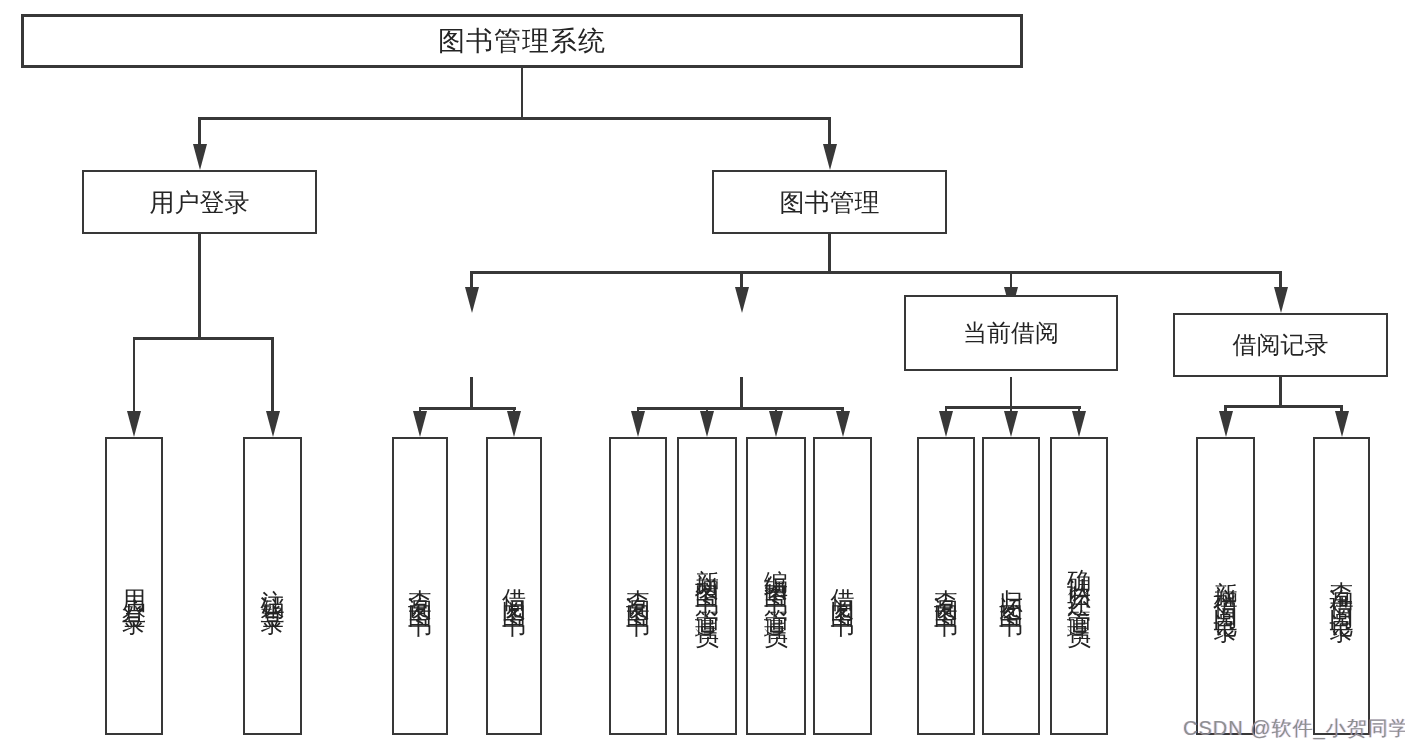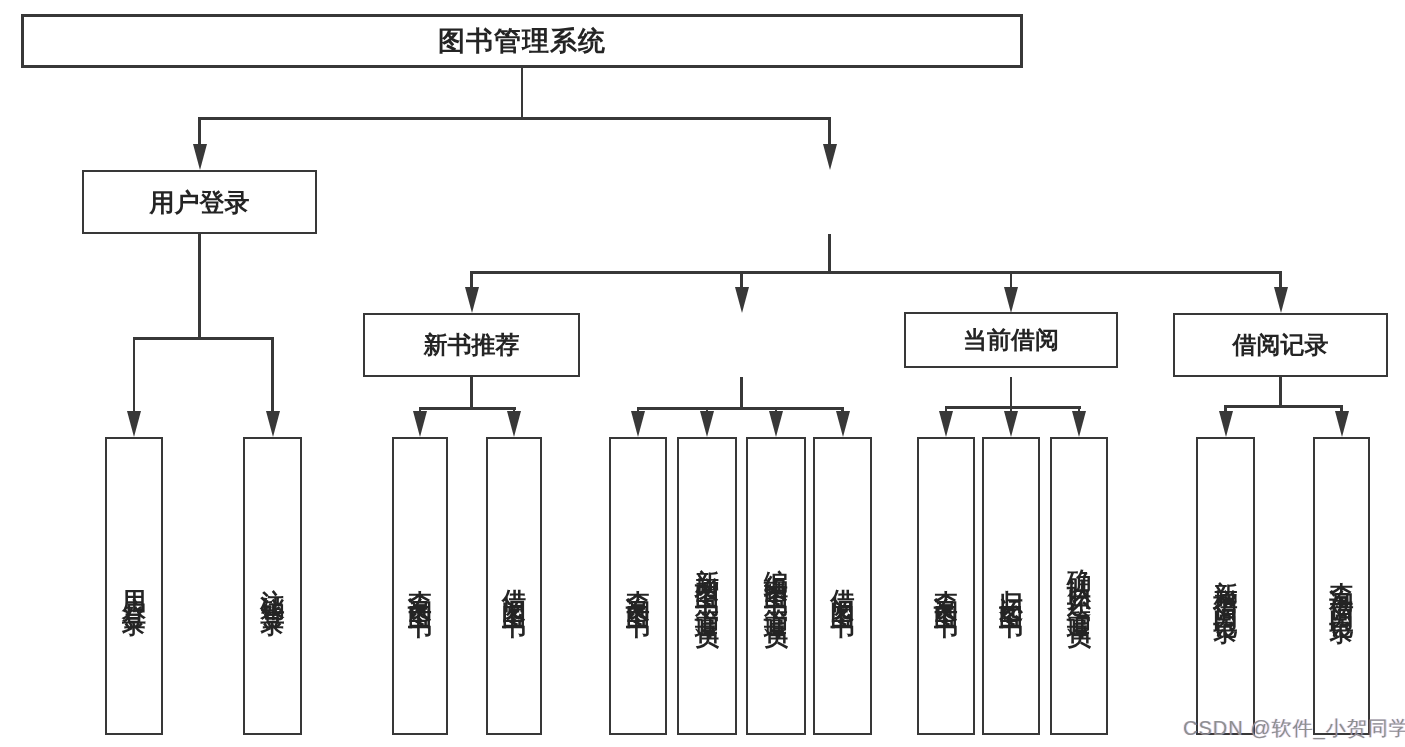--- a/index.html
+++ b/index.html
@@ -11,21 +11,20 @@
   }
   .canvas{position:absolute;left:0;top:0;width:1405px;height:747px;}
 
   
   .box{
     position:absolute;box-sizing:border-box;
     border:3px solid var(--line,#383838);
     background:#ffffff;
     display:flex;align-items:center;justify-content:center;
     color:var(--text,#242424);
-    font-weight:bold;
   }
   .l1{font-size:27px;letter-spacing:1px;}
   .l2{font-size:25px;border-width:2.5px;}
   .l3{font-size:24px;border-width:2.5px;}
   .vbox{border-width:2.5px;}
   .vtext{
     writing-mode:vertical-lr;text-orientation:mixed;
     font-size:24px;line-height:1;letter-spacing:8px;
     color:var(--text,#242424);white-space:nowrap;
   }
@@ -58,43 +57,43 @@
   <div class="vline" style="left:520.5px;top:68px;height:49px"></div>
   <div class="hline" style="left:198px;top:117px;width:633px"></div>
   <div class="vline" style="left:198.25px;top:117px;height:29px"></div>
   <div class="arrow" style="left:192.5px;top:144px"></div>
   <div class="vline" style="left:828.25px;top:117px;height:29px"></div>
   <div class="arrow" style="left:822.5px;top:144px"></div>
 
   <div class="box l2" style="left:82px;top:170px;width:235px;height:64px">
     <span>用户登录</span>
   </div>
+  <div class="box l2" style="left:712px;top:170px;width:235px;height:64px">
+    <span>图书管理</span>
+  </div>
 
   <div class="vline" style="left:198.25px;top:234px;height:103px"></div>
   <div class="hline" style="left:132.75px;top:337px;width:141px"></div>
   <div class="vline" style="left:132.75px;top:337px;height:76px"></div>
   <div class="arrow" style="left:127px;top:411px"></div>
   <div class="vline" style="left:271.25px;top:337px;height:76px"></div>
   <div class="arrow" style="left:265.5px;top:411px"></div>
 
   <div class="vline" style="left:828.25px;top:234px;height:37px"></div>
   <div class="hline" style="left:470.25px;top:271px;width:811px"></div>
   <div class="vline" style="left:470.25px;top:271px;height:18px"></div>
   <div class="arrow" style="left:464.5px;top:287px"></div>
   <div class="vline" style="left:740.25px;top:271px;height:18px"></div>
   <div class="arrow" style="left:734.5px;top:287px"></div>
   <div class="vline" style="left:1009.75px;top:271px;height:18px"></div>
   <div class="arrow" style="left:1004px;top:287px"></div>
   <div class="vline" style="left:1279.25px;top:271px;height:18px"></div>
   <div class="arrow" style="left:1273.5px;top:287px"></div>
 
-  <div class="box l3" style="left:363px;top:313px;width:217px;height:64px">
-    <span>新书推荐</span>
-  </div>
-  <div class="box l3" style="left:904px;top:312px;width:214px;height:56px">
+  <div class="box l3" style="left:904px;top:295px;width:214px;height:76px">
     <span>当前借阅</span>
   </div>
   <div class="box l3" style="left:1173px;top:313px;width:215px;height:64px">
     <span>借阅记录</span>
   </div>
 
   <div class="vline" style="left:470.25px;top:377px;height:30px"></div>
   <div class="hline" style="left:418.75px;top:407px;width:97px"></div>
   <div class="vline" style="left:418.75px;top:407px;height:6px"></div>
   <div class="arrow" style="left:413px;top:411px"></div>

